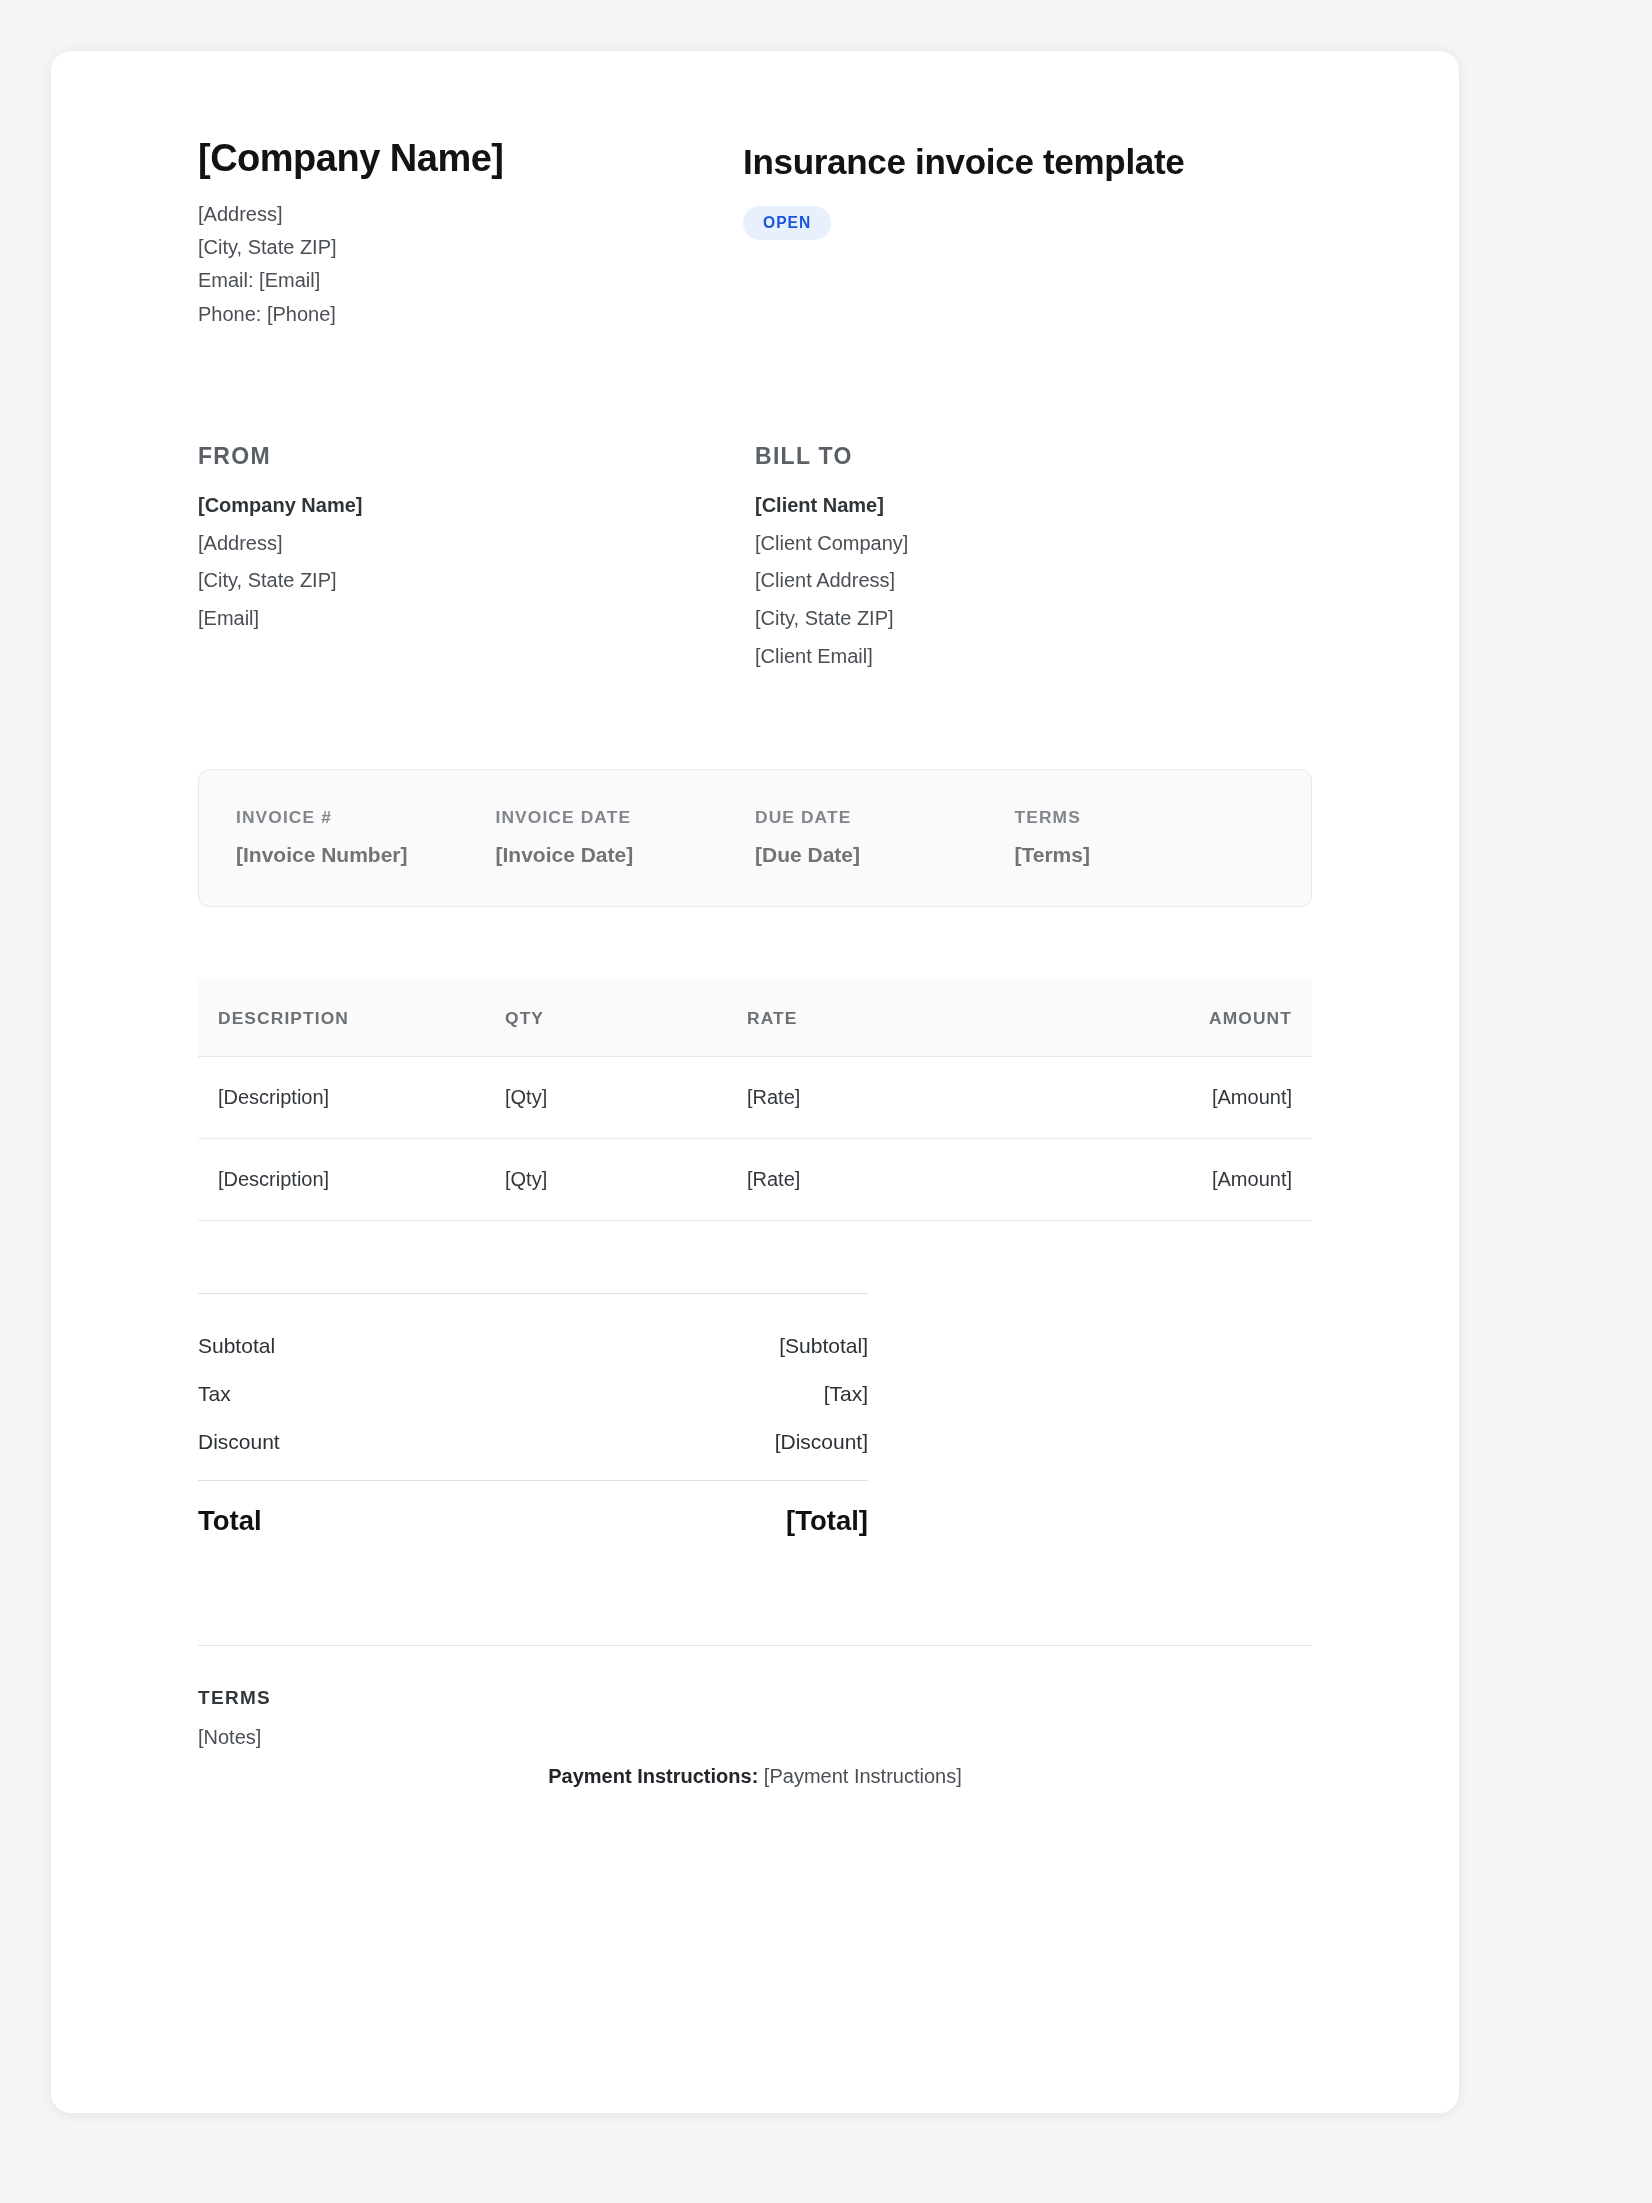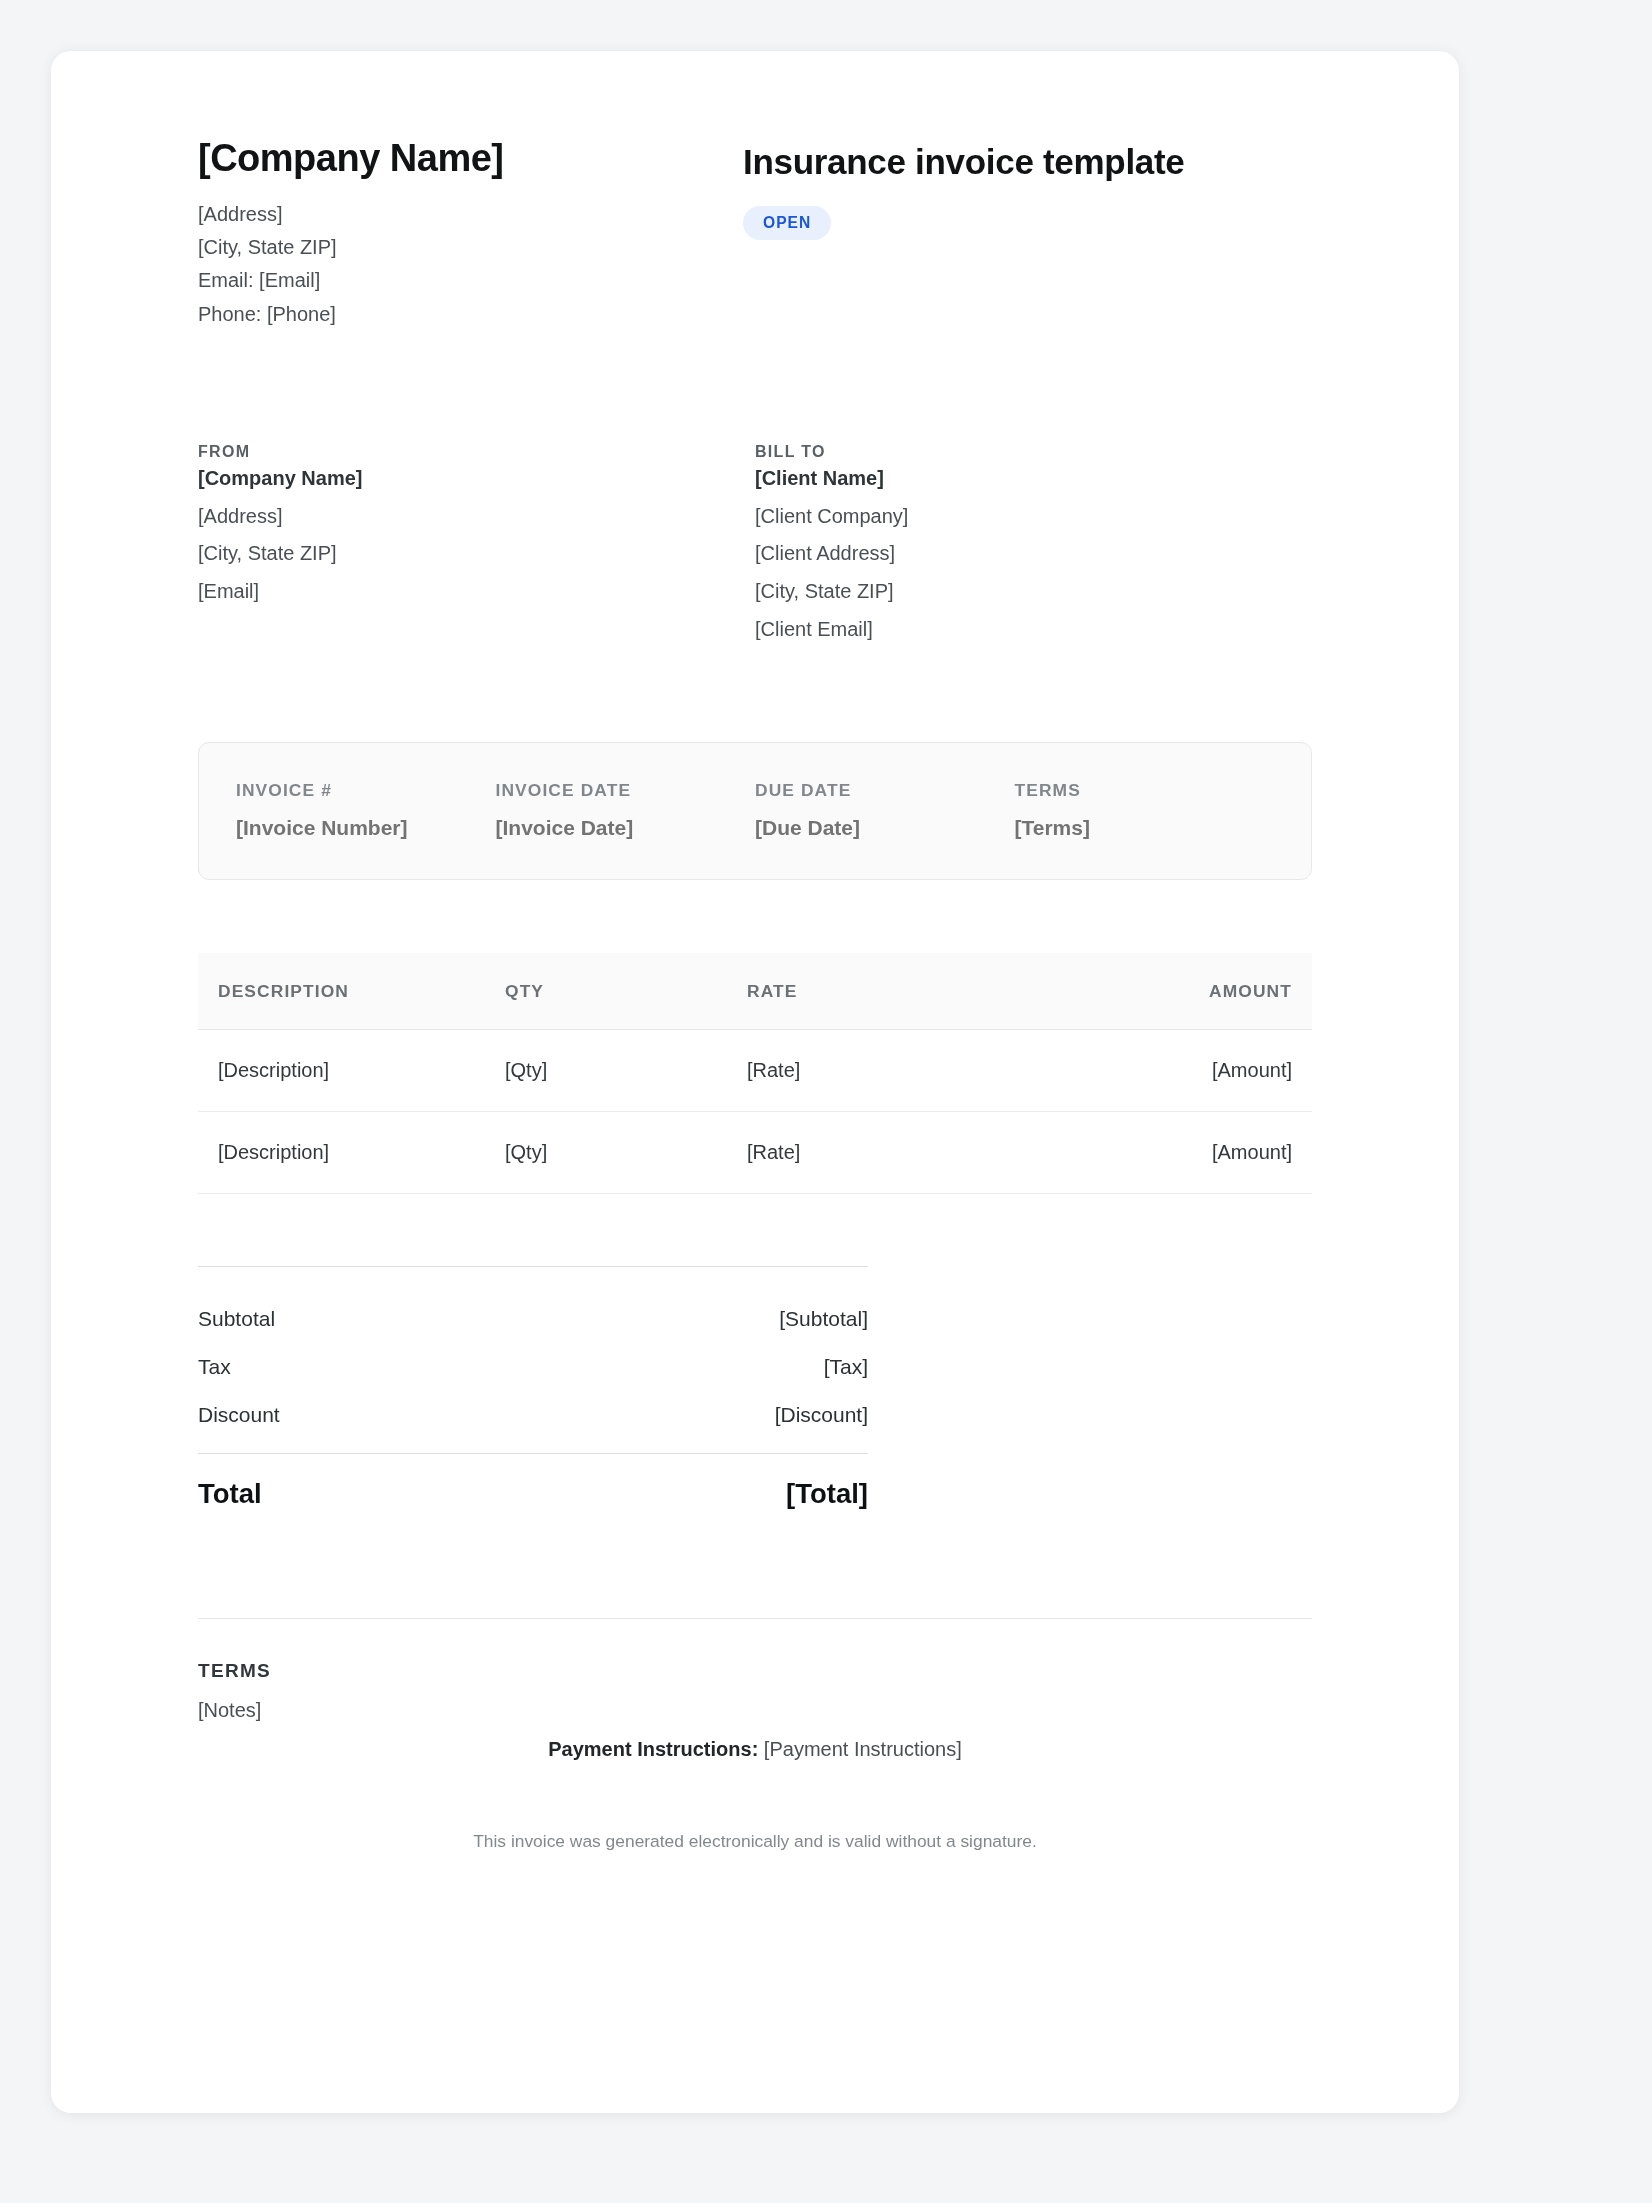--- a/index.html
+++ b/index.html
@@ -73,25 +73,25 @@
     border-radius: 18.4px;
   }
 
   
   .parties {
     display: flex;
     margin-top: 110px;
   }
   .party { width: 50%; }
   .party-label {
-    font-size: 16px;
+    font-size: 23px;
     font-weight: bold;
     letter-spacing: 1.3px;
     color: #5b6066;
-    margin-bottom: 6px;
+    margin-bottom: 24px;
   }
   .party-name {
     font-size: 20px;
     font-weight: bold;
     color: #2f3438;
     margin-bottom: 14.7px;
   }
   .party-line {
     font-size: 20px;
     color: #4a4f55;
@@ -319,17 +319,16 @@
     <div class="notes-sep"></div>
     <div class="notes">
       <div class="notes-label">TERMS</div>
       <div class="notes-text">[Notes]</div>
       <div class="pay-line">
         <b>Payment Instructions:</b>
         <span>[Payment Instructions]</span>
       </div>
     </div>
 
-    <div class="footer-note">This invoice was generated electronically and is valid without a signature.</div>
 
   </div>
 </div>
 
 
 </body></html>

